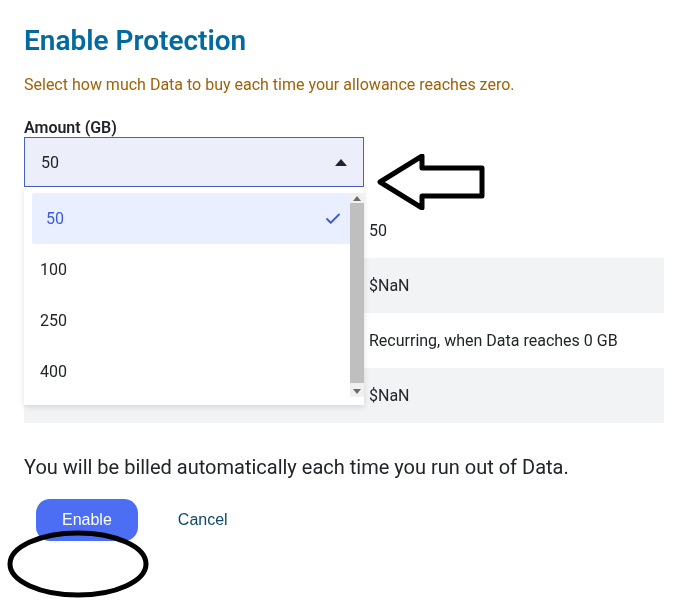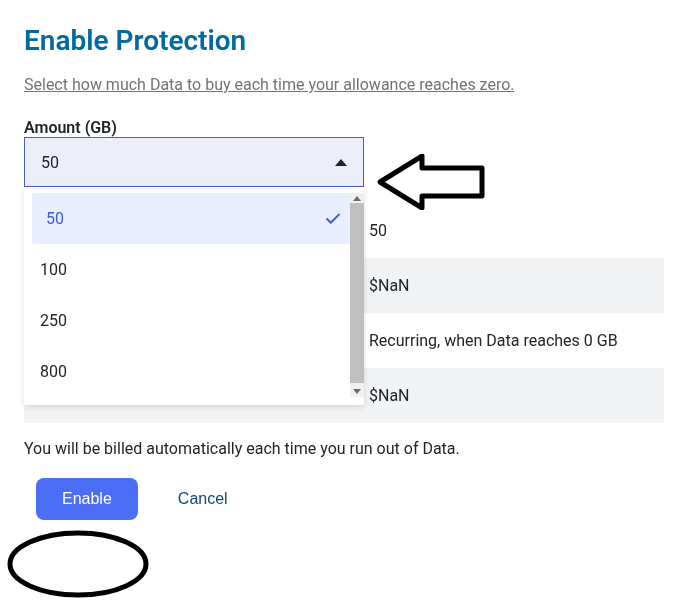--- a/index.html
+++ b/index.html
@@ -13,23 +13,22 @@
       background: #fff;
     }
     .title {
       font-size: 28px;
       font-weight: 600;
       color: #0369a1;
       margin-bottom: 18px;
     }
     .description {
       font-size: 16px;
-      color: #737373;
+      color: #a16207;
       margin-bottom: 24px;
-      text-decoration: underline;
     }
     .label {
       font-size: 16px;
       font-weight: 600;
     }
     .select-wrap {
       position: relative;
       width: 340px;
     }
     .select-button {
@@ -115,38 +114,38 @@
       width: 640px;
     }
     .row {
       padding: 18px 8px;
       font-size: 16px;
     }
     .row.alt {
       background: #f1f3f5;
     }
     .billing-note {
-      font-size: 16px;
-      margin-top: 16px;
+      font-size: 20px;
+      margin-top: 32px;
     }
     .btn-row {
       margin-top: 20px;
       display: flex;
       align-items: center;
       gap: 40px;
       padding-left: 12px;
     }
     .btn-primary {
       background: #4c6ef5;
       color: #fff;
       border: none;
       padding: 12px 26px;
       font-size: 16px;
       font-weight: 500;
-      border-radius: 8px;
+      border-radius: 14px;
       cursor: pointer;
     }
     .btn-link {
       color: #0c4a6e;
       font-size: 16px;
       font-weight: 500;
       cursor: pointer;
       border: none;
       background: none;
     }
@@ -187,21 +186,21 @@
             <polyline points="4 12 9 17 20 6"></polyline>
           </svg>
       </div>
       <div class="option">
         <span>100</span>
       </div>
       <div class="option">
         <span>250</span>
       </div>
       <div class="option">
-        <span>800</span>
+        <span>400</span>
       </div>
       <div class="scrollbar-track">
         <div class="scroll-arrow up"></div>
         <div class="scrollbar-thumb" style="top:10px;height:180px"></div>
         <div class="scroll-arrow down"></div>
       </div>
     </div>
   </div>
 </div>
 

